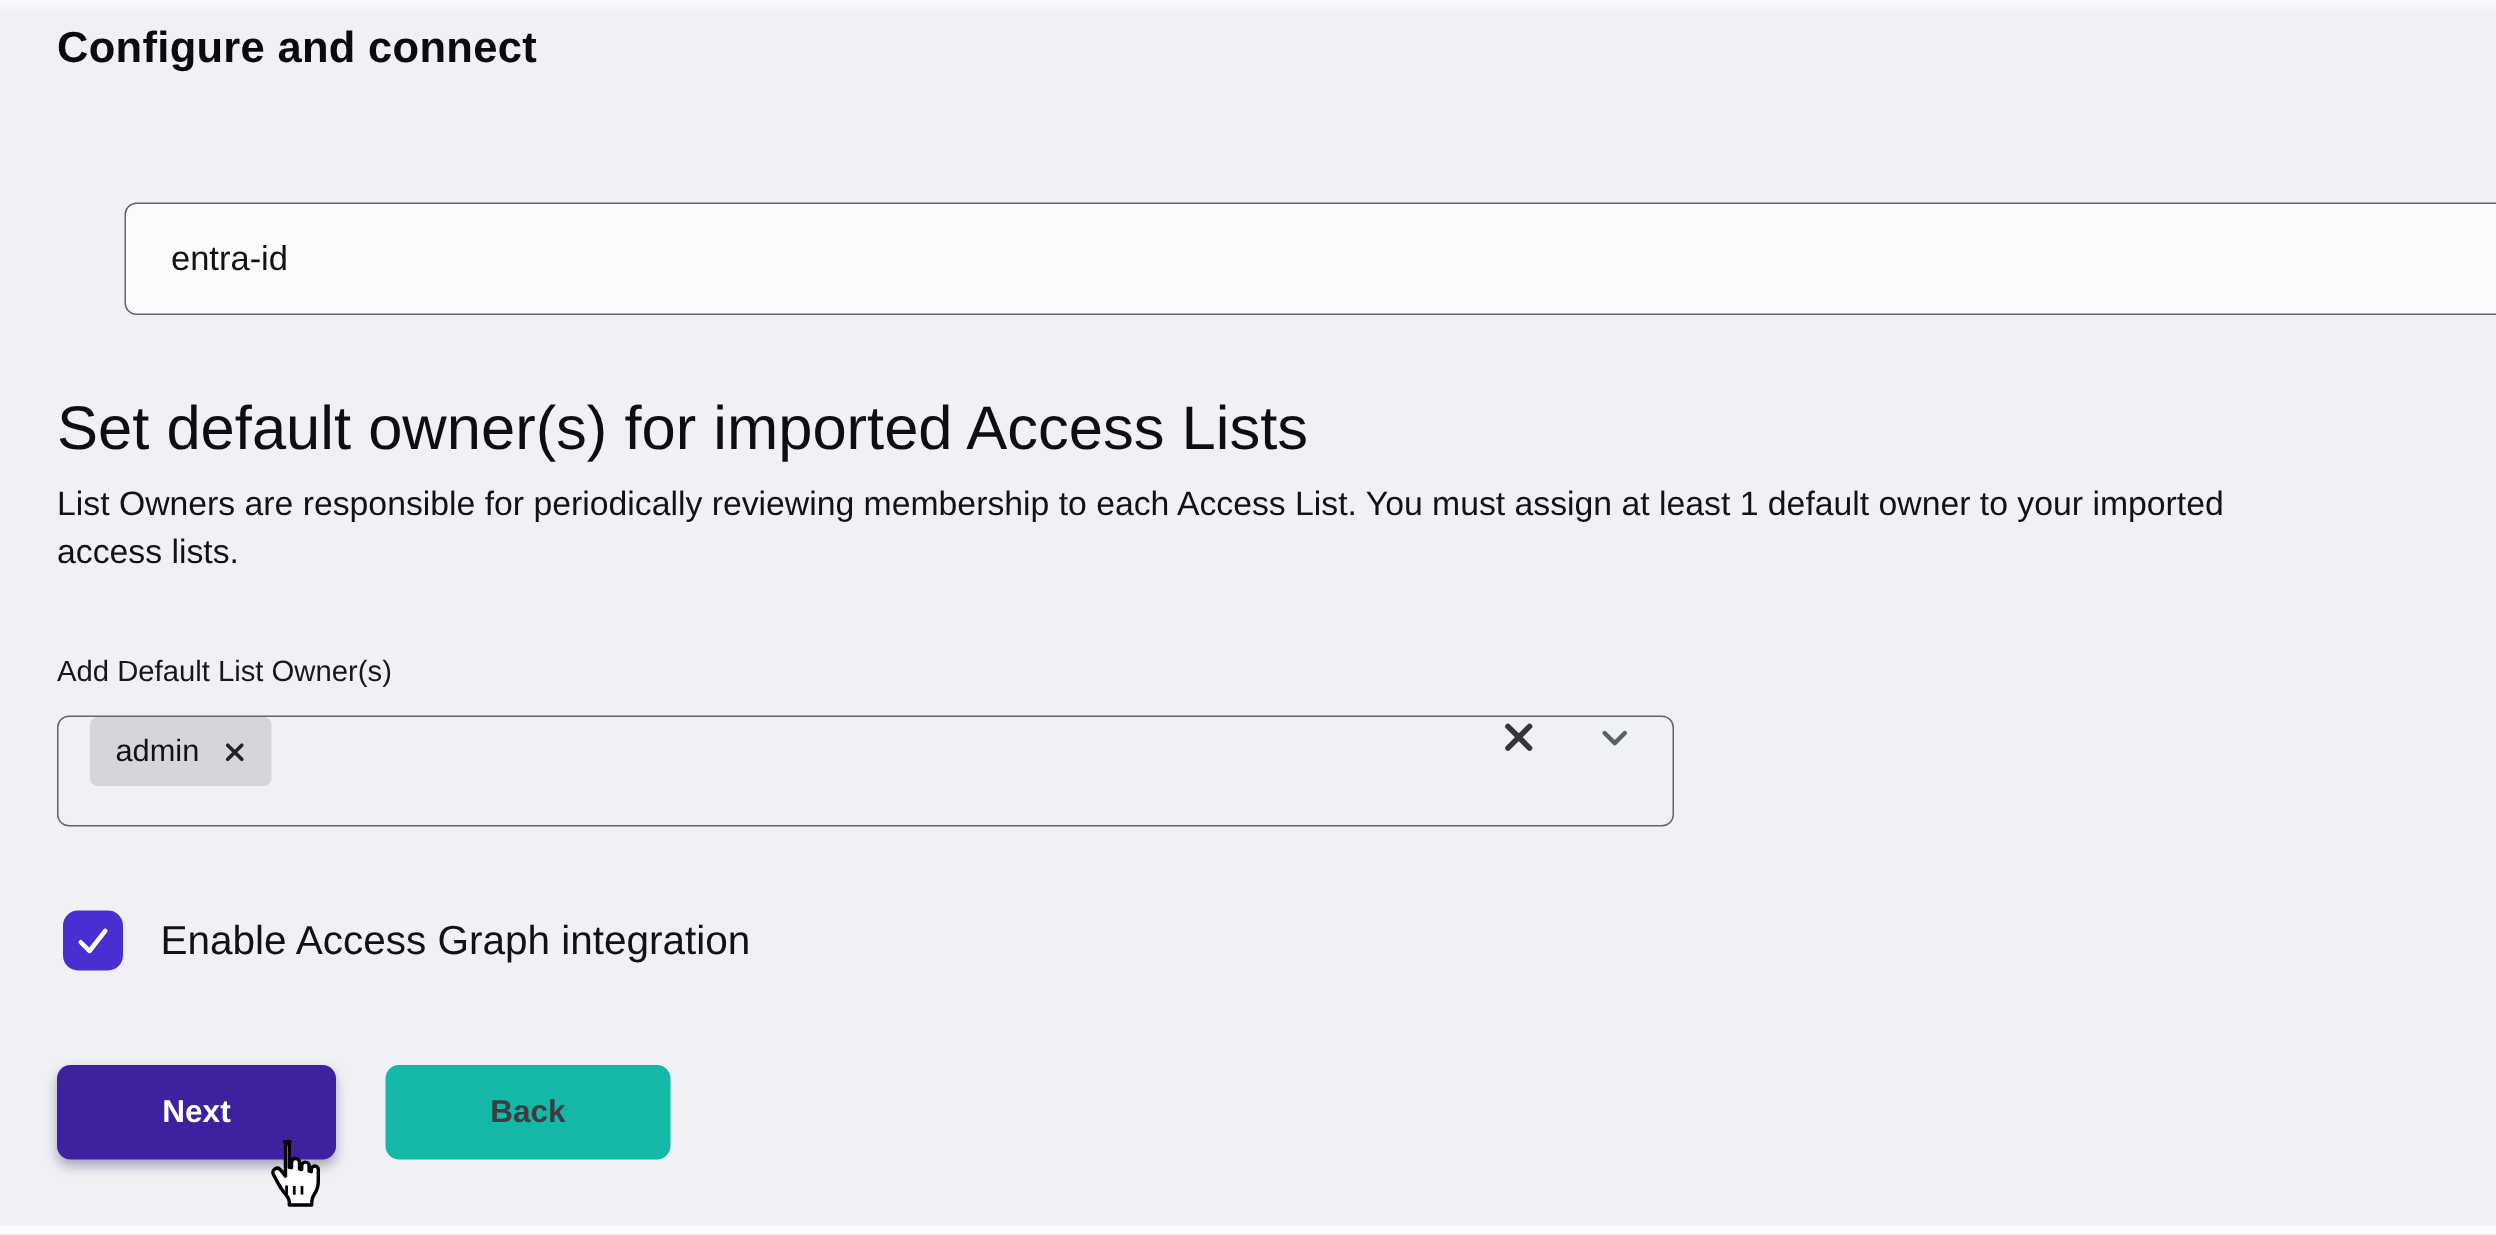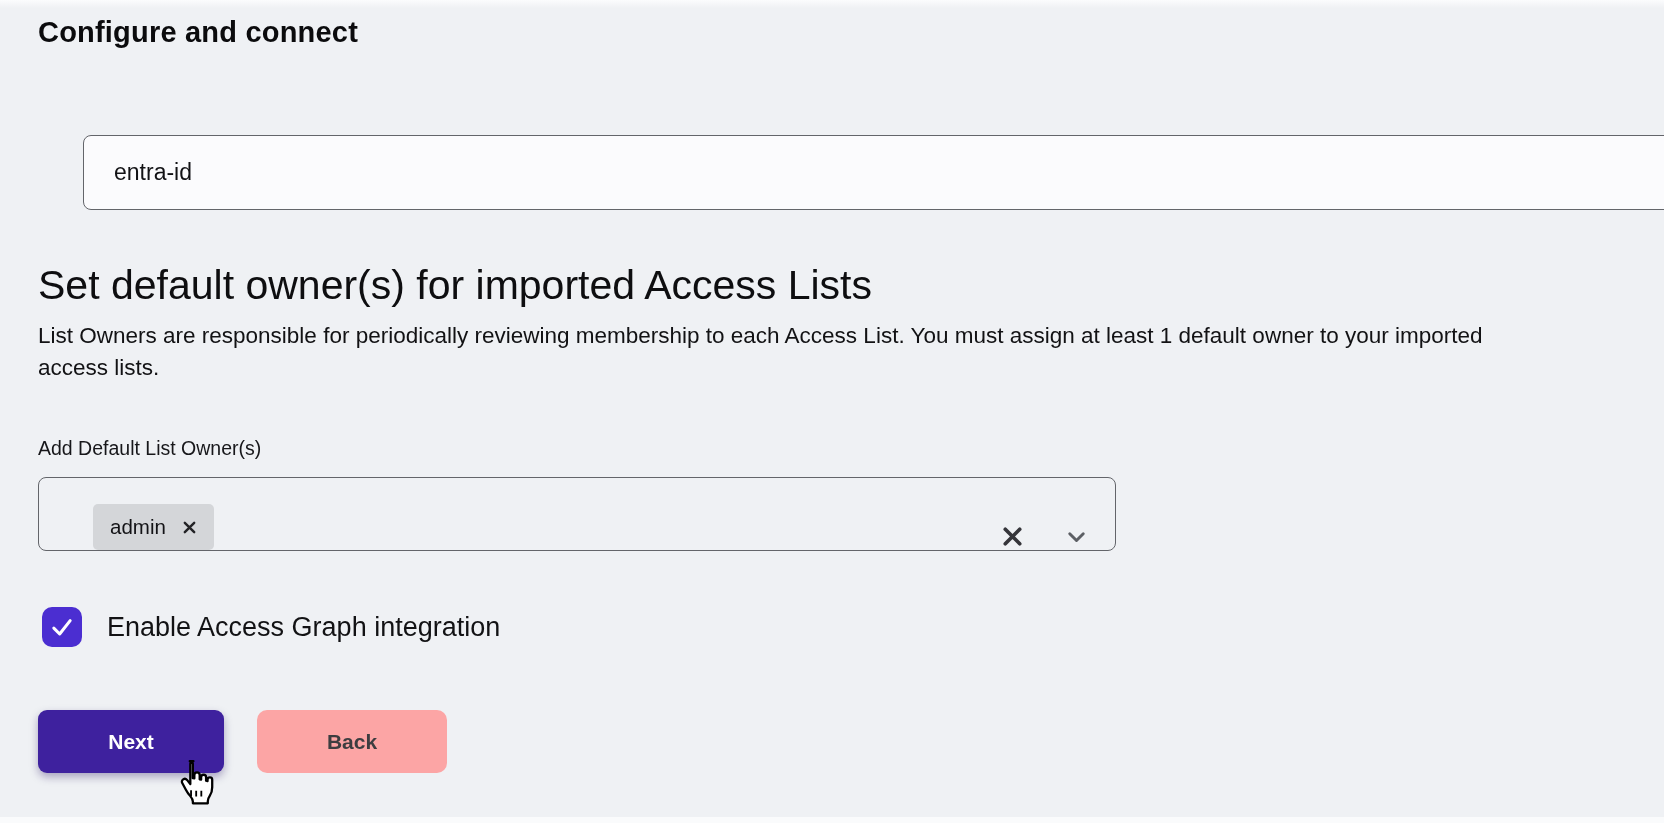--- a/index.html
+++ b/index.html
@@ -52,23 +52,22 @@
   }
   .section-description {
     position: absolute; top: 320px; left: 38px;
     width: 1490px;
     font-size: 22.5px; line-height: 32px; color: #121214;
   }
   .multiselect {
     position: absolute; top: 477px; left: 38px;
     width: 1078px; height: 74px;
     border: 1.5px solid #63656a; border-radius: 8px;
-    display: flex; align-items: flex-end;
+    display: flex; align-items: flex-start;
     cursor: pointer;
-    padding-left: 33px;
   }
   .chip {
     margin-left: 21px; height: 46px;
     background: #d4d6d9; border-radius: 5px;
     display: flex; align-items: center; gap: 16px;
     padding: 0 17px;
     font-size: 20.5px; color: #131316;
   }
   .chip-remove { display: flex; align-items: center; cursor: pointer; }
   .select-controls {
@@ -99,21 +98,21 @@
     font-size: 21px; font-weight: 700;
     cursor: pointer;
   }
   .btn-primary {
     width: 186px;
     background: #3e219e; color: #ffffff;
     box-shadow: 0 4px 8px rgba(35, 18, 95, 0.35);
   }
   .btn-secondary {
     width: 190px;
-    background: #fca5a5; color: #3d3d40; border-radius: 10px;
+    background: #14b8a6; color: #3d3d40;
   }
   .cursor-pointer-icon {
     position: absolute; left: 174px; top: 758px;
     pointer-events: none;
   }
 </style>
 </head>
 <body>
 
 <div class="page">

